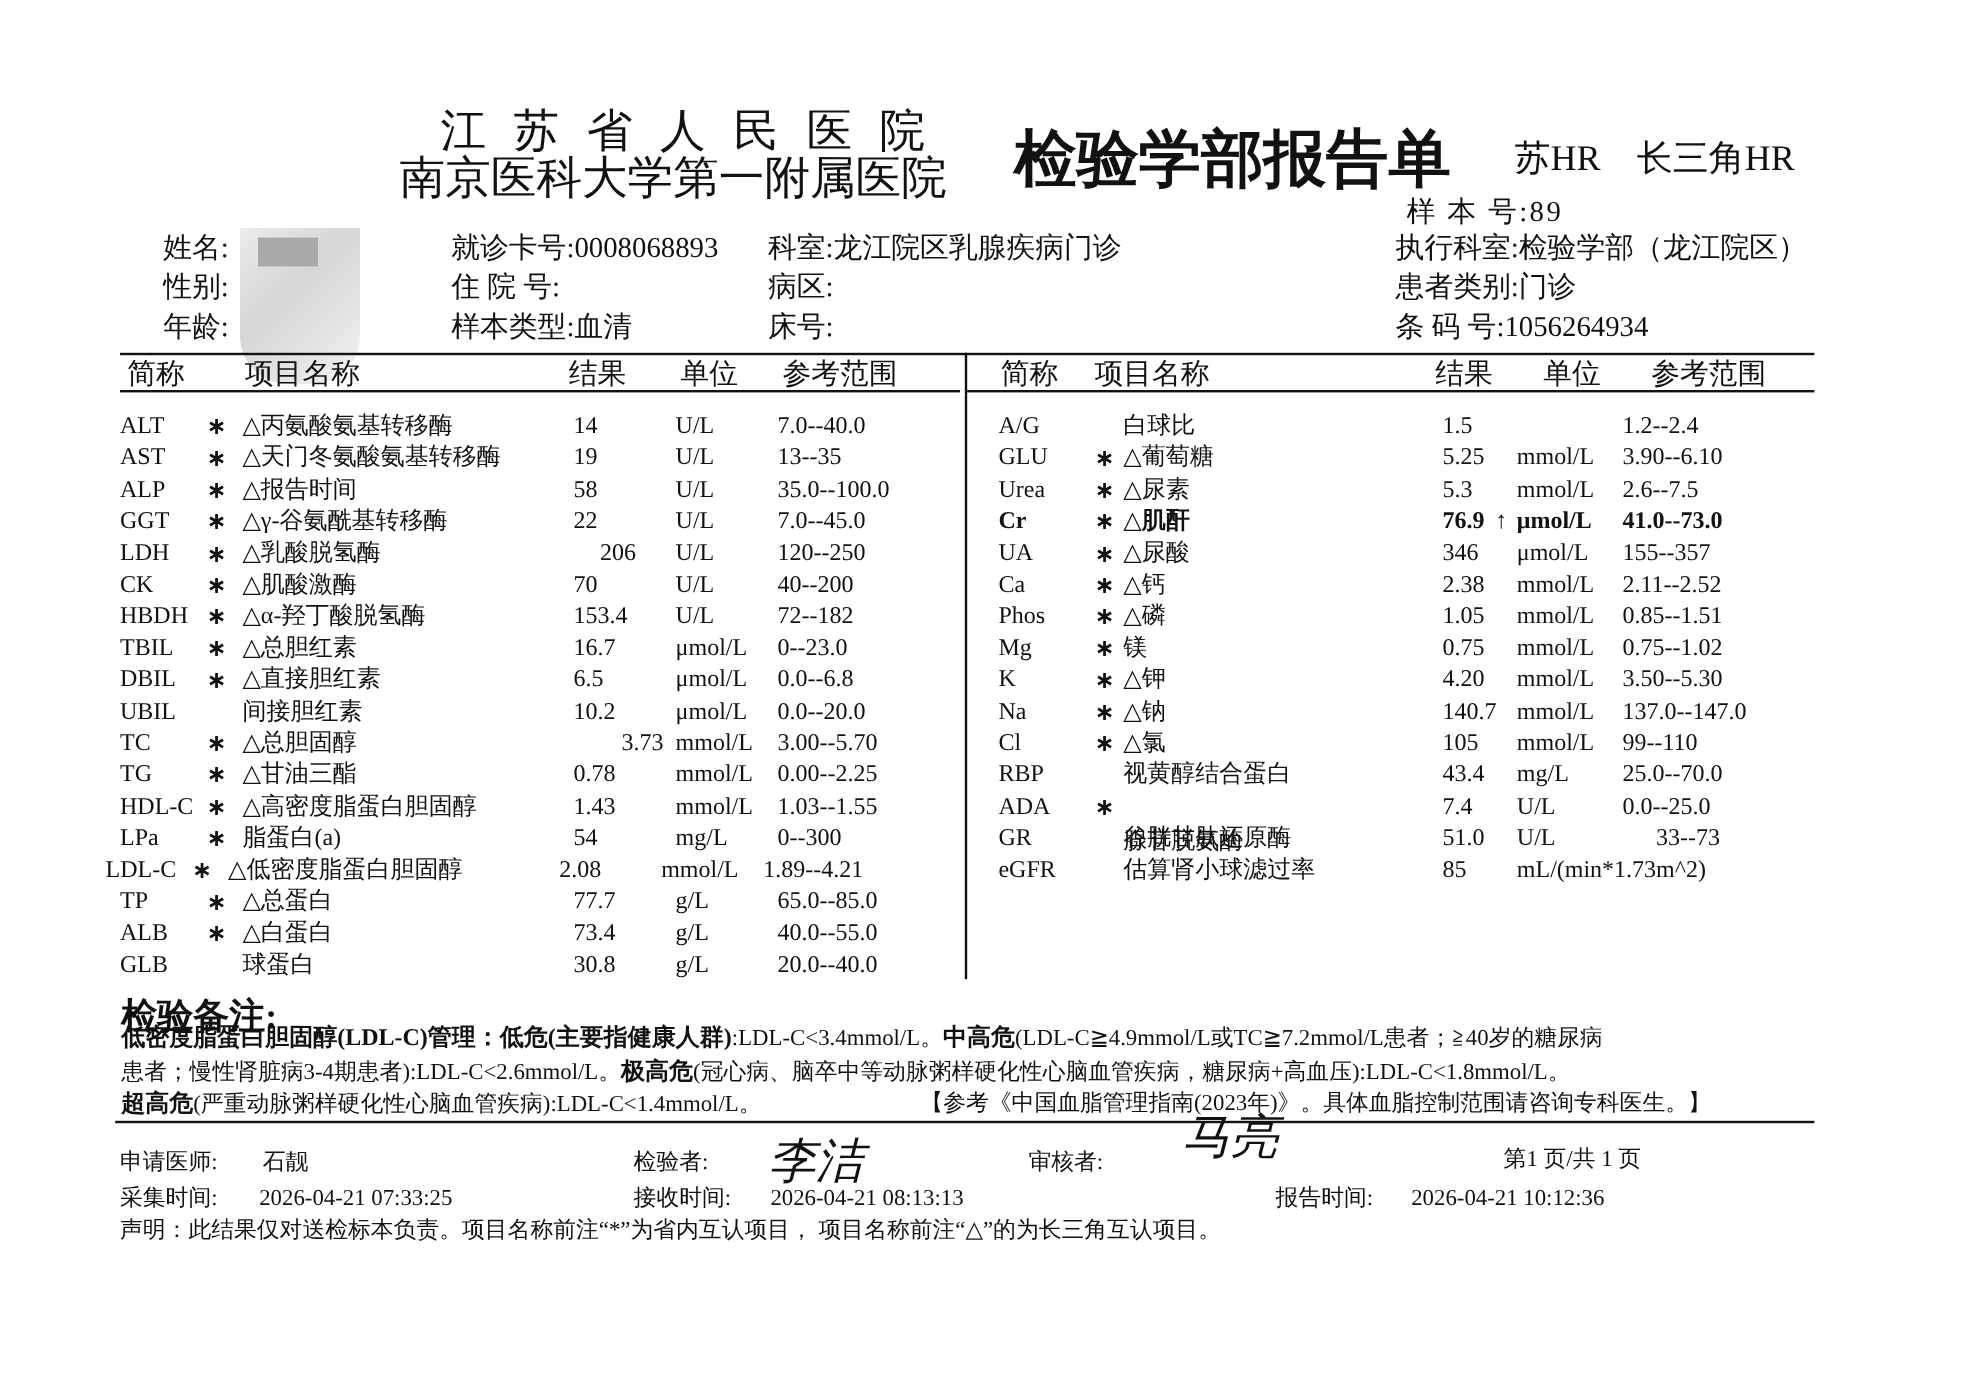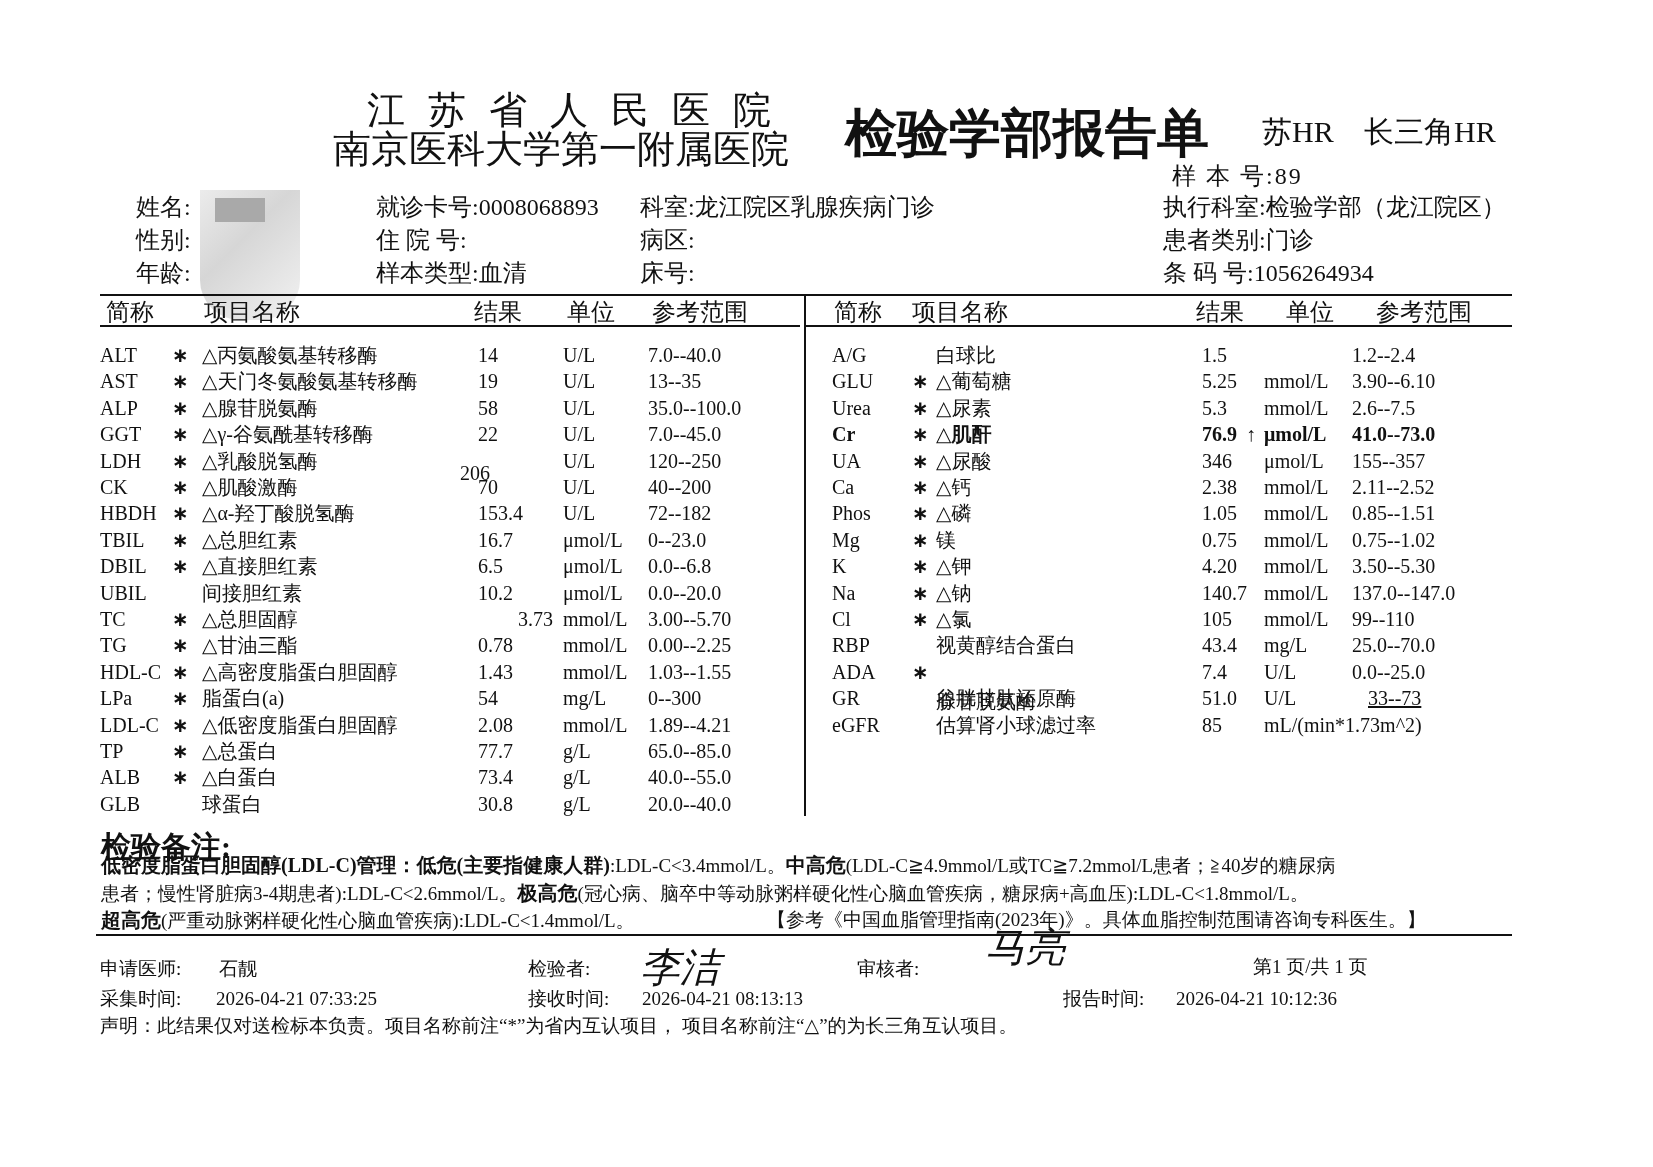--- a/index.html
+++ b/index.html
@@ -88,40 +88,40 @@
       <span class="star" style="left: 72px;">∗</span>
       <span style="left: 102px;">△天门冬氨酸氨基转移酶</span>
       <span style="left: 378px;">19</span>
       <span style="left: 420px;"></span>
       <span style="left: 463px;">U/L</span>
       <span style="left: 548px;">13--35</span>
     </div>
     <div class="row" style="left: 100px; top: 395.8px; width: 700px;">
       <span style="left: 0px;">ALP</span>
       <span class="star" style="left: 72px;">∗</span>
-      <span style="left: 102px;">△腺苷脱氨酶</span>
+      <span style="left: 102px;">△报告时间</span>
       <span style="left: 378px;">58</span>
       <span style="left: 420px;"></span>
       <span style="left: 463px;">U/L</span>
       <span style="left: 548px;">35.0--100.0</span>
     </div>
     <div class="row" style="left: 100px; top: 422.2px; width: 700px;">
       <span style="left: 0px;">GGT</span>
       <span class="star" style="left: 72px;">∗</span>
       <span style="left: 102px;">△γ-谷氨酰基转移酶</span>
       <span style="left: 378px;">22</span>
       <span style="left: 420px;"></span>
       <span style="left: 463px;">U/L</span>
       <span style="left: 548px;">7.0--45.0</span>
     </div>
     <div class="row" style="left: 100px; top: 448.6px; width: 700px;">
       <span style="left: 0px;">LDH</span>
       <span class="star" style="left: 72px;">∗</span>
       <span style="left: 102px;">△乳酸脱氢酶</span>
-      <span style="left: 360px; margin-top: 12px;">206</span>
+      <span style="left: 400px;">206</span>
       <span style="left: 420px;"></span>
       <span style="left: 463px;">U/L</span>
       <span style="left: 548px;">120--250</span>
     </div>
     <div class="row" style="left: 100px; top: 475px; width: 700px;">
       <span style="left: 0px;">CK</span>
       <span class="star" style="left: 72px;">∗</span>
       <span style="left: 102px;">△肌酸激酶</span>
       <span style="left: 378px;">70</span>
       <span style="left: 420px;"></span>
@@ -193,21 +193,21 @@
     </div>
     <div class="row" style="left: 100px; top: 686.2px; width: 700px;">
       <span style="left: 0px;">LPa</span>
       <span class="star" style="left: 72px;">∗</span>
       <span style="left: 102px;">脂蛋白(a)</span>
       <span style="left: 378px;">54</span>
       <span style="left: 420px;"></span>
       <span style="left: 463px;">mg/L</span>
       <span style="left: 548px;">0--300</span>
     </div>
-    <div class="row" style="left: 100px; top: 712.6px; width: 700px; text-decoration: underline;">
+    <div class="row" style="left: 88px; top: 712.6px; width: 700px; text-decoration: underline;">
       <span style="left: 0px;">LDL-C</span>
       <span class="star" style="left: 72px;">∗</span>
       <span style="left: 102px;">△低密度脂蛋白胆固醇</span>
       <span style="left: 378px;">2.08</span>
       <span style="left: 420px;"></span>
       <span style="left: 463px;">mmol/L</span>
       <span style="left: 548px;">1.89--4.21</span>
     </div>
     <div class="row" style="left: 100px; top: 739px; width: 700px;">
       <span style="left: 0px;">TP</span>
@@ -356,21 +356,21 @@
       <span style="left: 432px;">U/L</span>
       <span style="left: 520px;">0.0--25.0</span>
     </div>
     <div class="row" style="left: 832px; top: 686.2px; width: 700px;">
       <span style="left: 0px;">GR</span>
       <span class="star" style="left: 80px;"></span>
       <span style="left: 104px;">谷胱甘肽还原酶</span>
       <span style="left: 370px;">51.0</span>
       <span style="left: 414px;"></span>
       <span style="left: 432px;">U/L</span>
-      <span style="left: 536px; text-decoration: underline;">33--73</span>
+      <span style="left: 548px;">33--73</span>
     </div>
     <div class="row" style="left: 832px; top: 712.6px; width: 700px;">
       <span style="left: 0px;">eGFR</span>
       <span class="star" style="left: 80px;"></span>
       <span style="left: 104px;">估算肾小球滤过率</span>
       <span style="left: 370px;">85</span>
       <span style="left: 414px;"></span>
       <span style="left: 432px;">mL/(min*1.73m^2)</span>
       <span style="left: 520px;"></span>
     </div>

